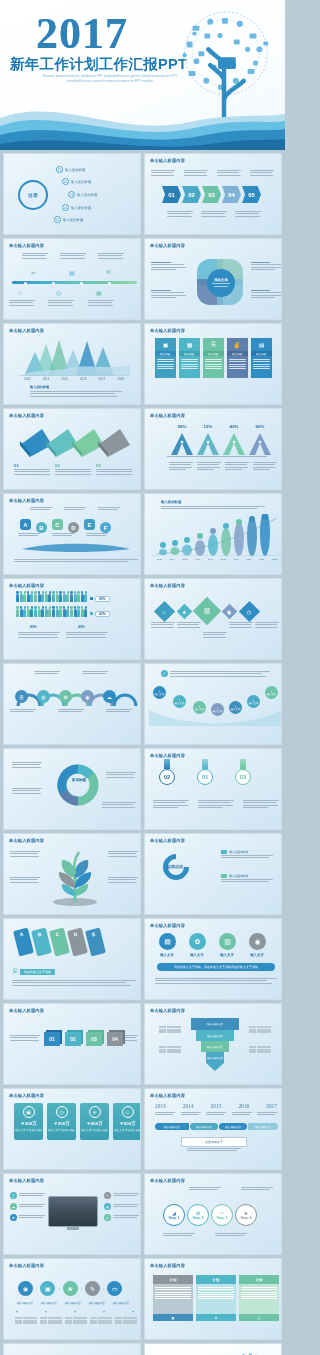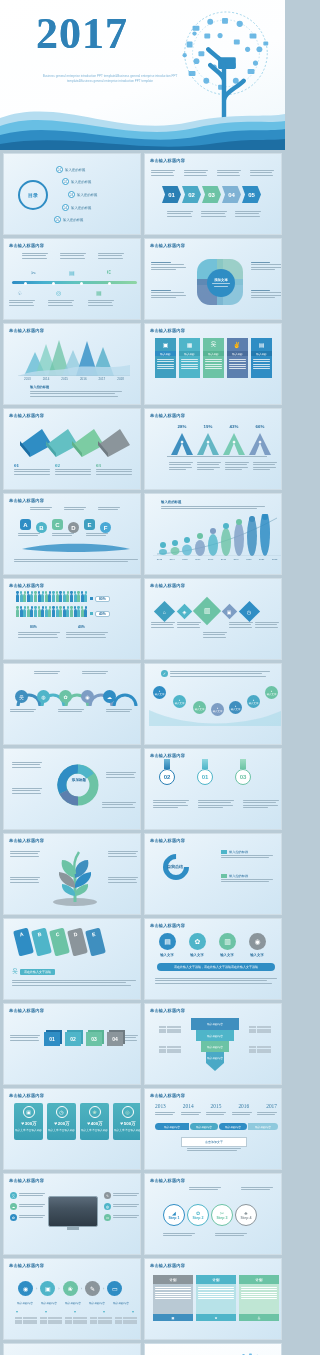--- a/index.html
+++ b/index.html
@@ -179,20 +179,21 @@
   .endslide{
     position:relative; height:82px; overflow:hidden;
     background:linear-gradient(160deg,#ffffff 0%,#f6fbfe 60%,#e9f4fb 100%);
   }
 </style>
 </head>
 <body>
 
 <div class="cover">
   <div class="cover-year"><span>2017</span></div>
+  <div class="cover-title">新年工作计划工作汇报PPT</div>
   <div class="cover-sub">Business general enterprise introduction PPT template&amp;Business general enterprise introduction PPT template&amp;Business general enterprise introduction PPT template</div>
 
   <div class="tree-wrap">
     <svg viewBox="0 0 120 130" width="118" height="128">
       <g fill="none" stroke="#5fb4d8" stroke-width="1">
         <circle cx="62" cy="48" r="42" stroke="#9fd3ea" stroke-dasharray="2 2"></circle>
         <circle cx="62" cy="48" r="34" stroke="#bfe2f2" stroke-dasharray="1.5 2"></circle>
       </g>
       <g fill="#56ade0" opacity=".85">
         <rect x="28" y="20" width="7" height="5" rx="1"></rect>

